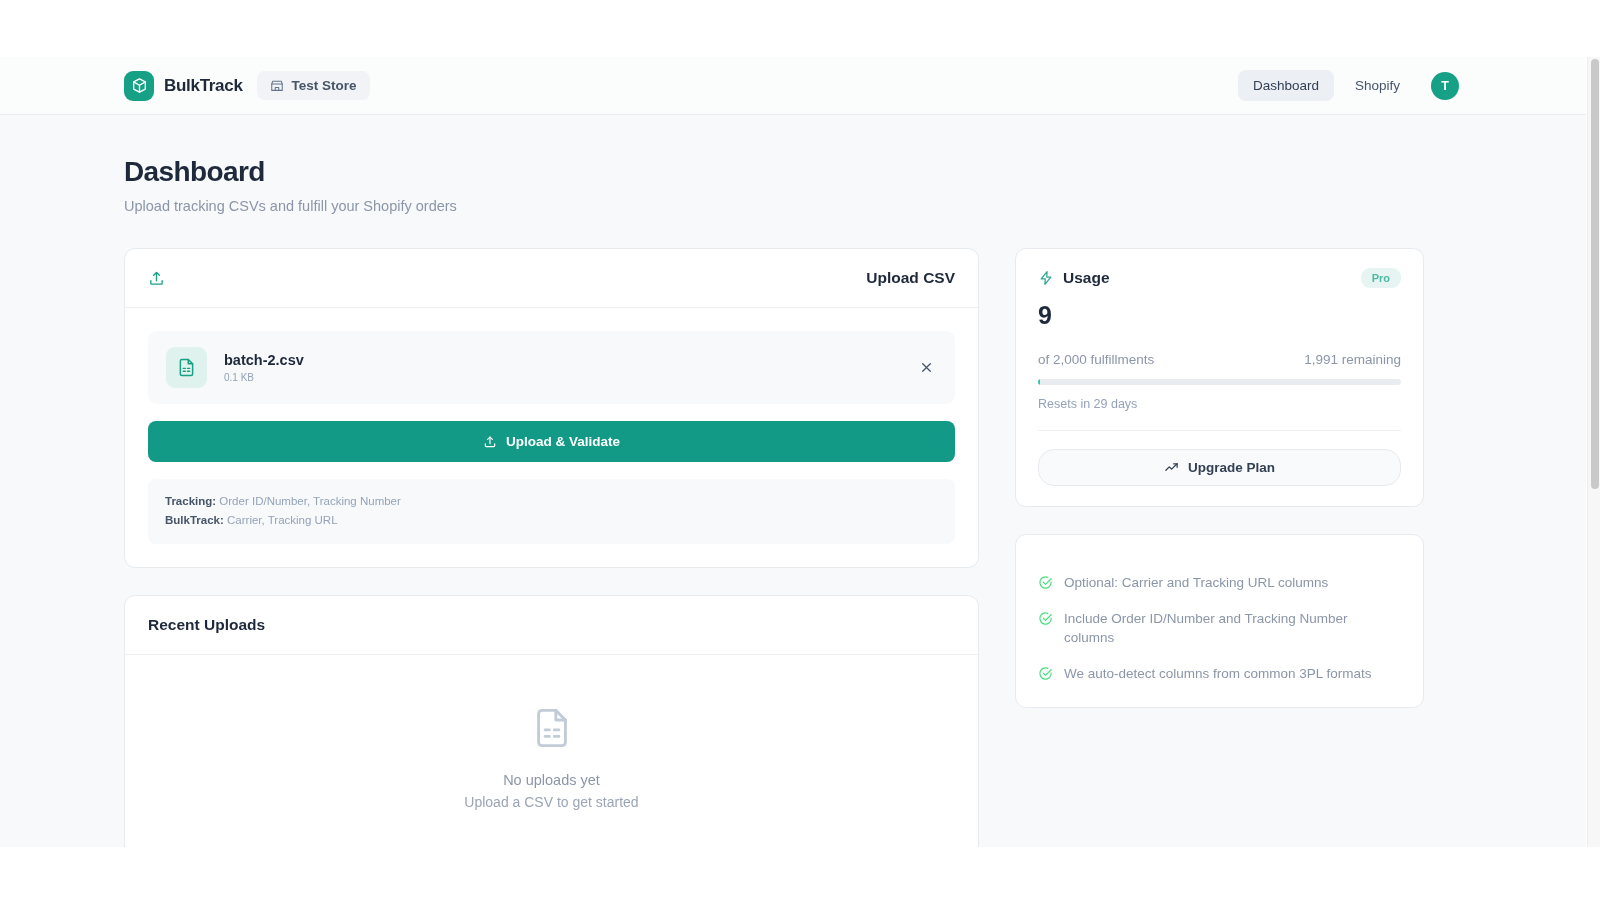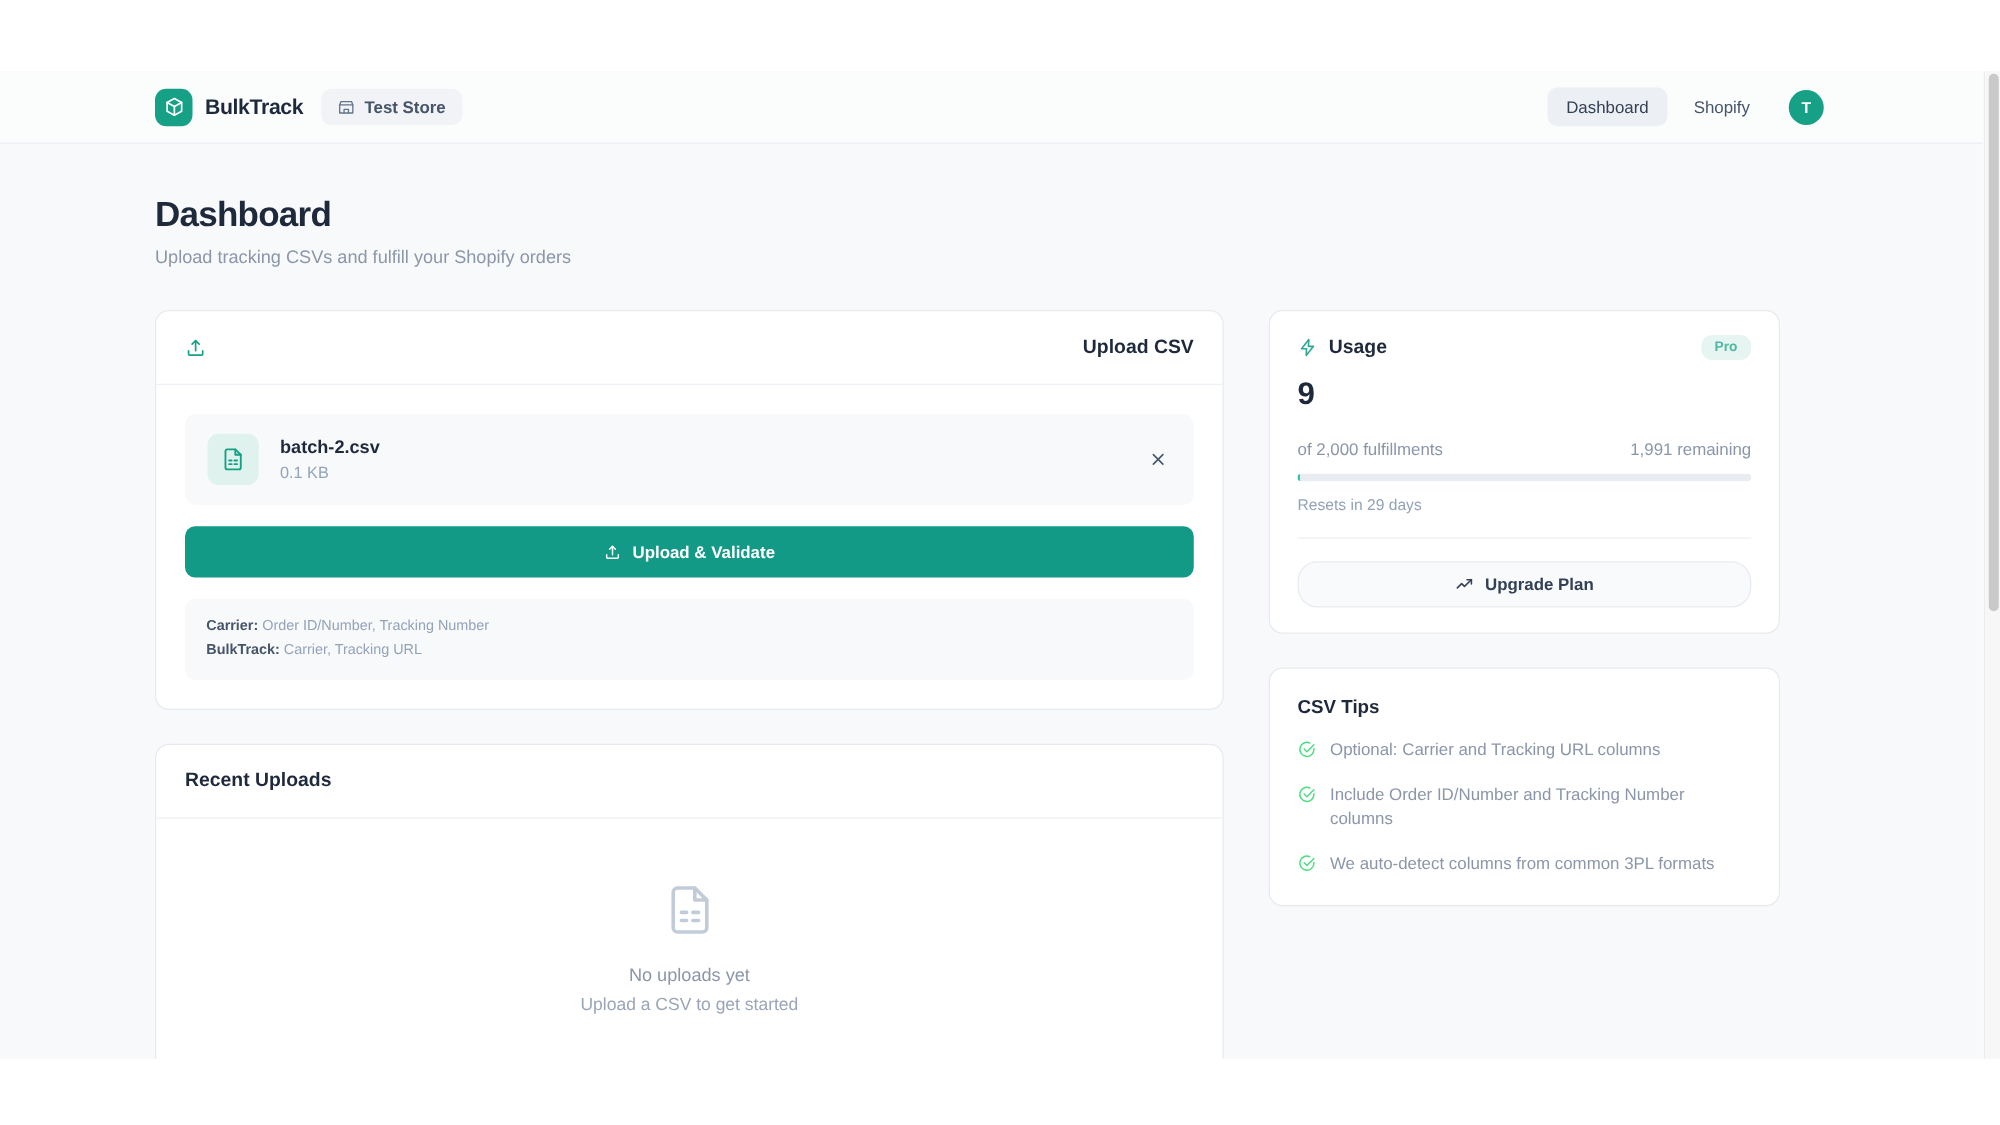--- a/index.html
+++ b/index.html
@@ -159,21 +159,21 @@
     flex: none;
   }
   .file-meta { flex: 1; }
   .file-name {
     font-size: 14.5px;
     font-weight: bold;
     color: #1e293b;
   }
   .file-size {
     margin-top: 4px;
-    font-size: 13px;
+    font-size: 10px;
     color: #94a3b8;
   }
   .file-remove {
     width: 22px; height: 22px;
     display: flex; align-items: center; justify-content: center;
     color: #475569;
     font-size: 15px;
     cursor: pointer;
   }
 
@@ -416,21 +416,21 @@
                     <path d="M12 15V3.6"></path>
                     <path d="M8 7.5 12 3.6l4 3.9"></path>
                     <path d="M4 15v3.6a1.4 1.4 0 0 0 1.4 1.4h13.2a1.4 1.4 0 0 0 1.4-1.4V15"></path>
                   </svg>
                 </span>
                 <span>Upload &amp; Validate</span>
               </button>
 
               <div class="hint-box">
                 <div>
-                  <b>Carrier:</b>
+                  <b>Tracking:</b>
                   <span>Order ID/Number, Tracking Number</span>
                 </div>
                 <div>
                   <b>BulkTrack:</b>
                   <span>Carrier, Tracking URL</span>
                 </div>
               </div>
             </div>
           </div>
 
@@ -485,21 +485,20 @@
                     <path d="M3 16.5 8.5 11l3.6 3.6L21 6"></path>
                     <path d="M15.4 6H21v5.6"></path>
                   </svg>
                 </span>
                 <span>Upgrade Plan</span>
               </button>
             </div>
           </div>
 
           <div class="card tips-card">
-            <div class="tips-title">CSV Tips</div>
 
             <div class="tip">
               <span style="margin-top:2px;flex:none">
                 <svg width="15" height="15" viewBox="0 0 24 24" fill="none" stroke="#4ade80" stroke-width="1.9" stroke-linecap="round" stroke-linejoin="round">
                   <path d="M21 11.2V12a9 9 0 1 1-5.3-8.2"></path>
                   <path d="M8.6 11.6 12 15l9-9"></path>
                 </svg>
               </span>
               <span class="tip-text">Optional: Carrier and Tracking URL columns</span>
             </div>

